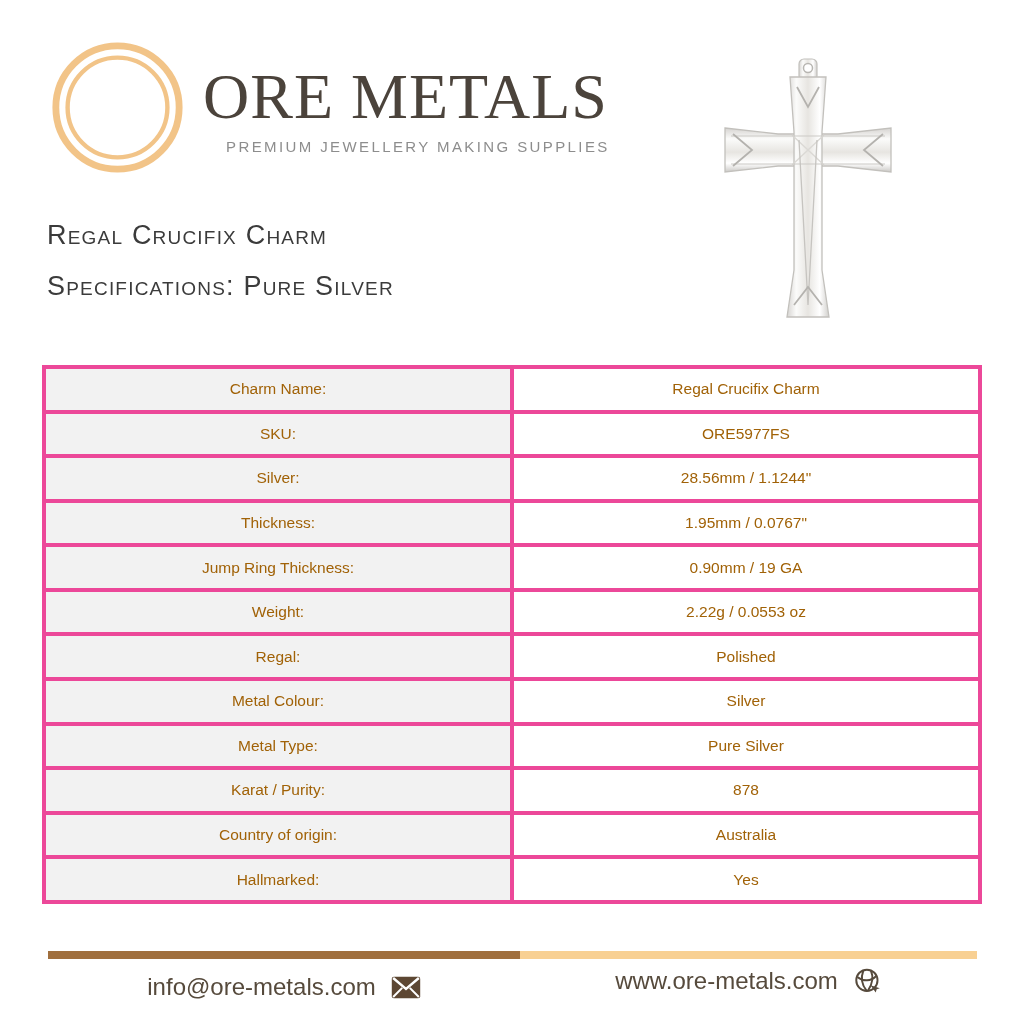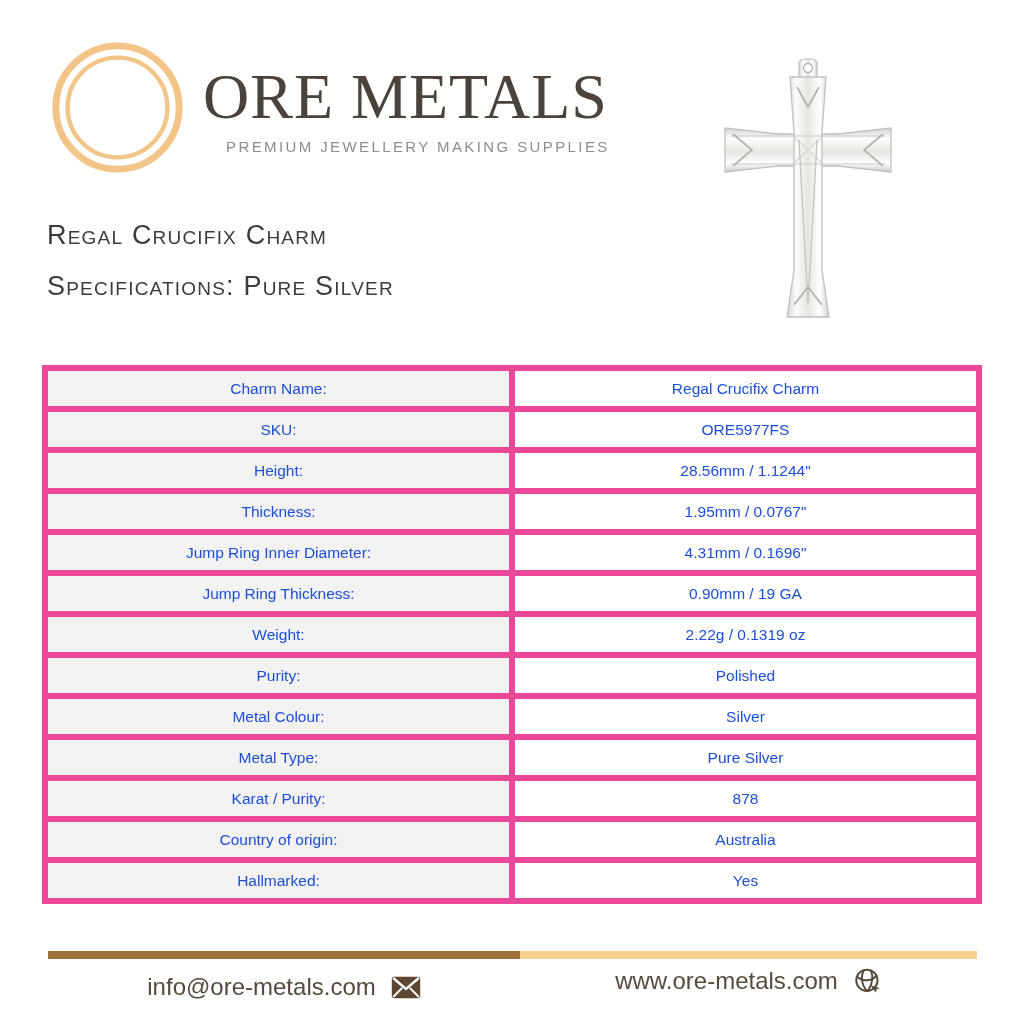--- a/index.html
+++ b/index.html
@@ -37,22 +37,22 @@
   .product-title { top:220px; }
   .product-subtitle { top:264px;margin-top:7px; }
 
   
   .spec-table {
     position:absolute; left:42px; top:365px;
     width:940px; height:539px;
     border-collapse:collapse; table-layout:fixed;
   }
   .spec-table td {
-    border:6px solid #ec4899;
-    font-size:15.5px; color:#1d4ed8;
+    border:4px solid #ec4899;
+    font-size:15.5px; color:#a16207;
     text-align:center; vertical-align:middle;
     padding:0 28px;
   }
   .spec-table td.label { background:#f2f2f2; }
   .spec-table td.value { background:#ffffff; }
 
   
   .footer-bar {
     position:absolute; left:48px; top:951px;
     width:929px; height:8px; display:flex;
@@ -129,41 +129,37 @@
     <tbody>
       <tr>
         <td class="label">Charm Name:</td>
         <td class="value">Regal Crucifix Charm</td>
       </tr>
       <tr>
         <td class="label">SKU:</td>
         <td class="value">ORE5977FS</td>
       </tr>
       <tr>
-        <td class="label">Height:</td>
+        <td class="label">Silver:</td>
         <td class="value">28.56mm / 1.1244"</td>
       </tr>
       <tr>
         <td class="label">Thickness:</td>
         <td class="value">1.95mm / 0.0767"</td>
       </tr>
       <tr>
-        <td class="label">Jump Ring Inner Diameter:</td>
-        <td class="value">4.31mm / 0.1696"</td>
-      </tr>
-      <tr>
         <td class="label">Jump Ring Thickness:</td>
         <td class="value">0.90mm / 19 GA</td>
       </tr>
       <tr>
         <td class="label">Weight:</td>
-        <td class="value">2.22g / 0.1319 oz</td>
-      </tr>
-      <tr>
-        <td class="label">Purity:</td>
+        <td class="value">2.22g / 0.0553 oz</td>
+      </tr>
+      <tr>
+        <td class="label">Regal:</td>
         <td class="value">Polished</td>
       </tr>
       <tr>
         <td class="label">Metal Colour:</td>
         <td class="value">Silver</td>
       </tr>
       <tr>
         <td class="label">Metal Type:</td>
         <td class="value">Pure Silver</td>
       </tr>

